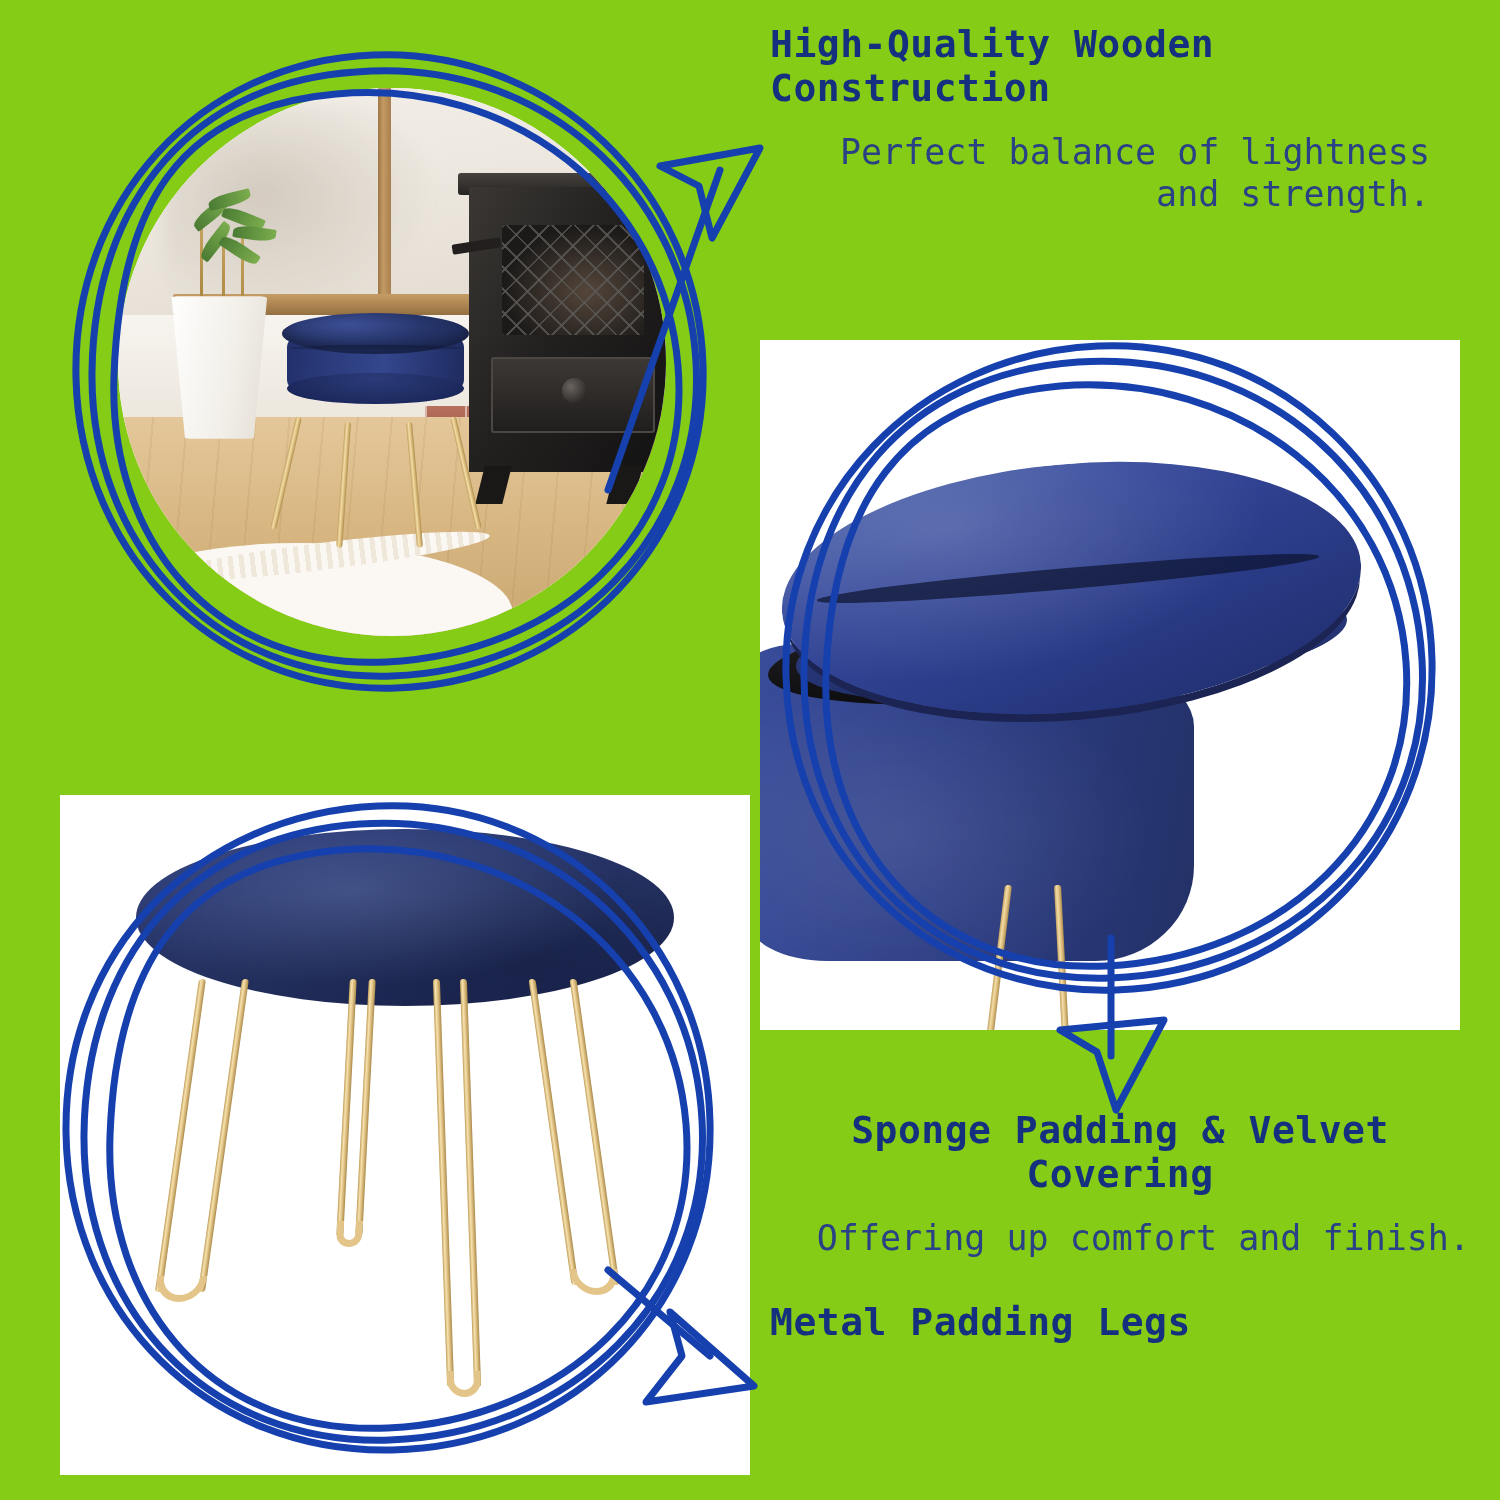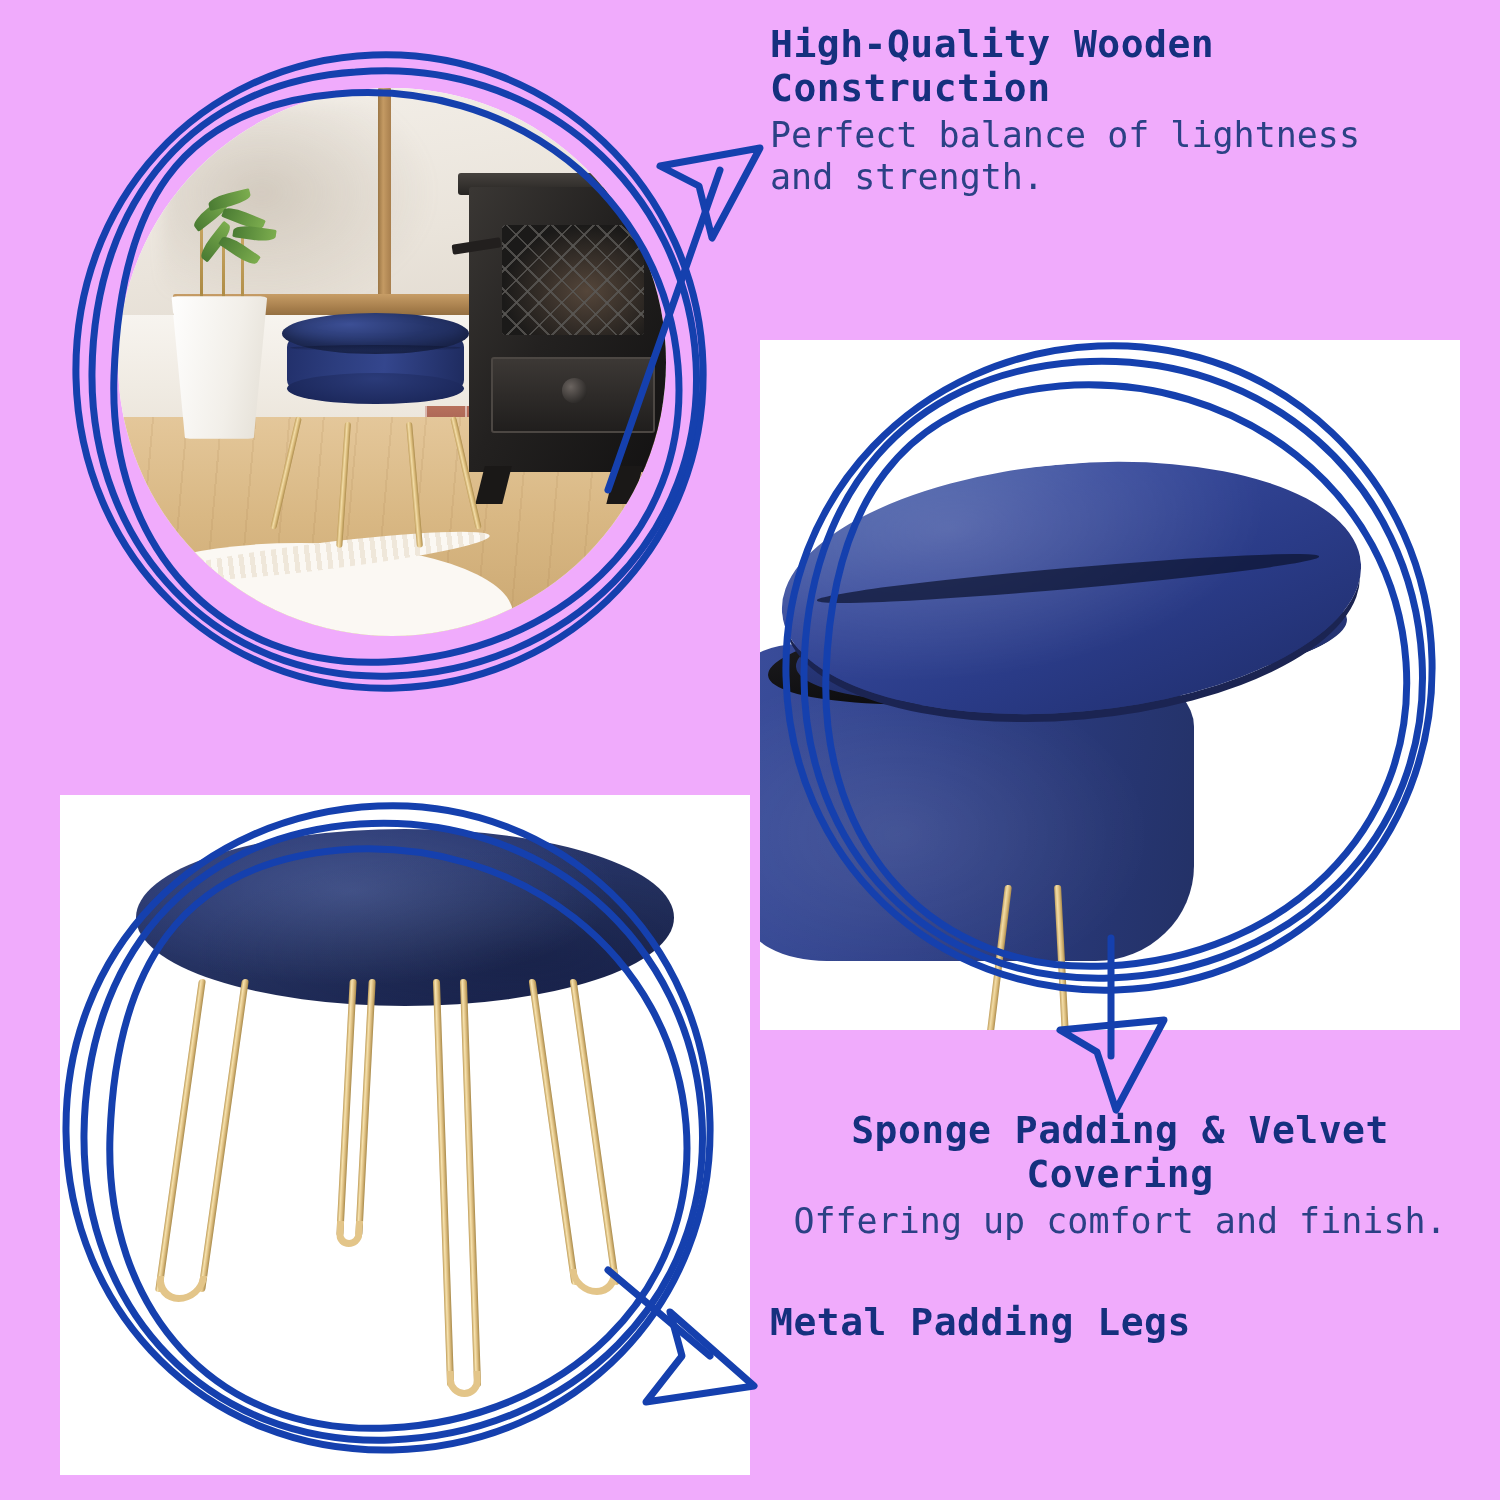--- a/index.html
+++ b/index.html
@@ -10,21 +10,21 @@
     height: 1500px;
     background: #ffffff;
     font-family: "DejaVu Sans Mono", "Liberation Mono", monospace;
     overflow: hidden;
   }
 
   #infographic {
     position: relative;
     width: 1500px;
     height: 1500px;
-    background: #f0abfc;
+    background: #84cc16;
   }
 
   
   .panel { position: absolute; }
 
   
   .ring-frame {
     position: absolute;
     pointer-events: none;
   }
@@ -49,21 +49,22 @@
     letter-spacing: 0.5px;
   }
 
   .feature-body {
     font-family: "DejaVu Sans Mono", "Liberation Mono", monospace;
     font-weight: normal;
     color: #2b4185;
     font-size: 35px;
     line-height: 1.2;
     letter-spacing: 0px;
-    margin-top: 4px;
+    margin-top: 21px;
+    text-align: right;
   }
 
   .align-center { text-align: center; }
   .align-left   { text-align: left;   }
 
   
   .room-scene { position: absolute; inset: 0; background: #ffffff; }
   .rs-wall-upper {
     position: absolute; left: 0; top: 0; width: 100%; height: 47%;
     background: linear-gradient(170deg,#f4f0ea 0%, #eae4db 55%, #ded6cb 100%);

